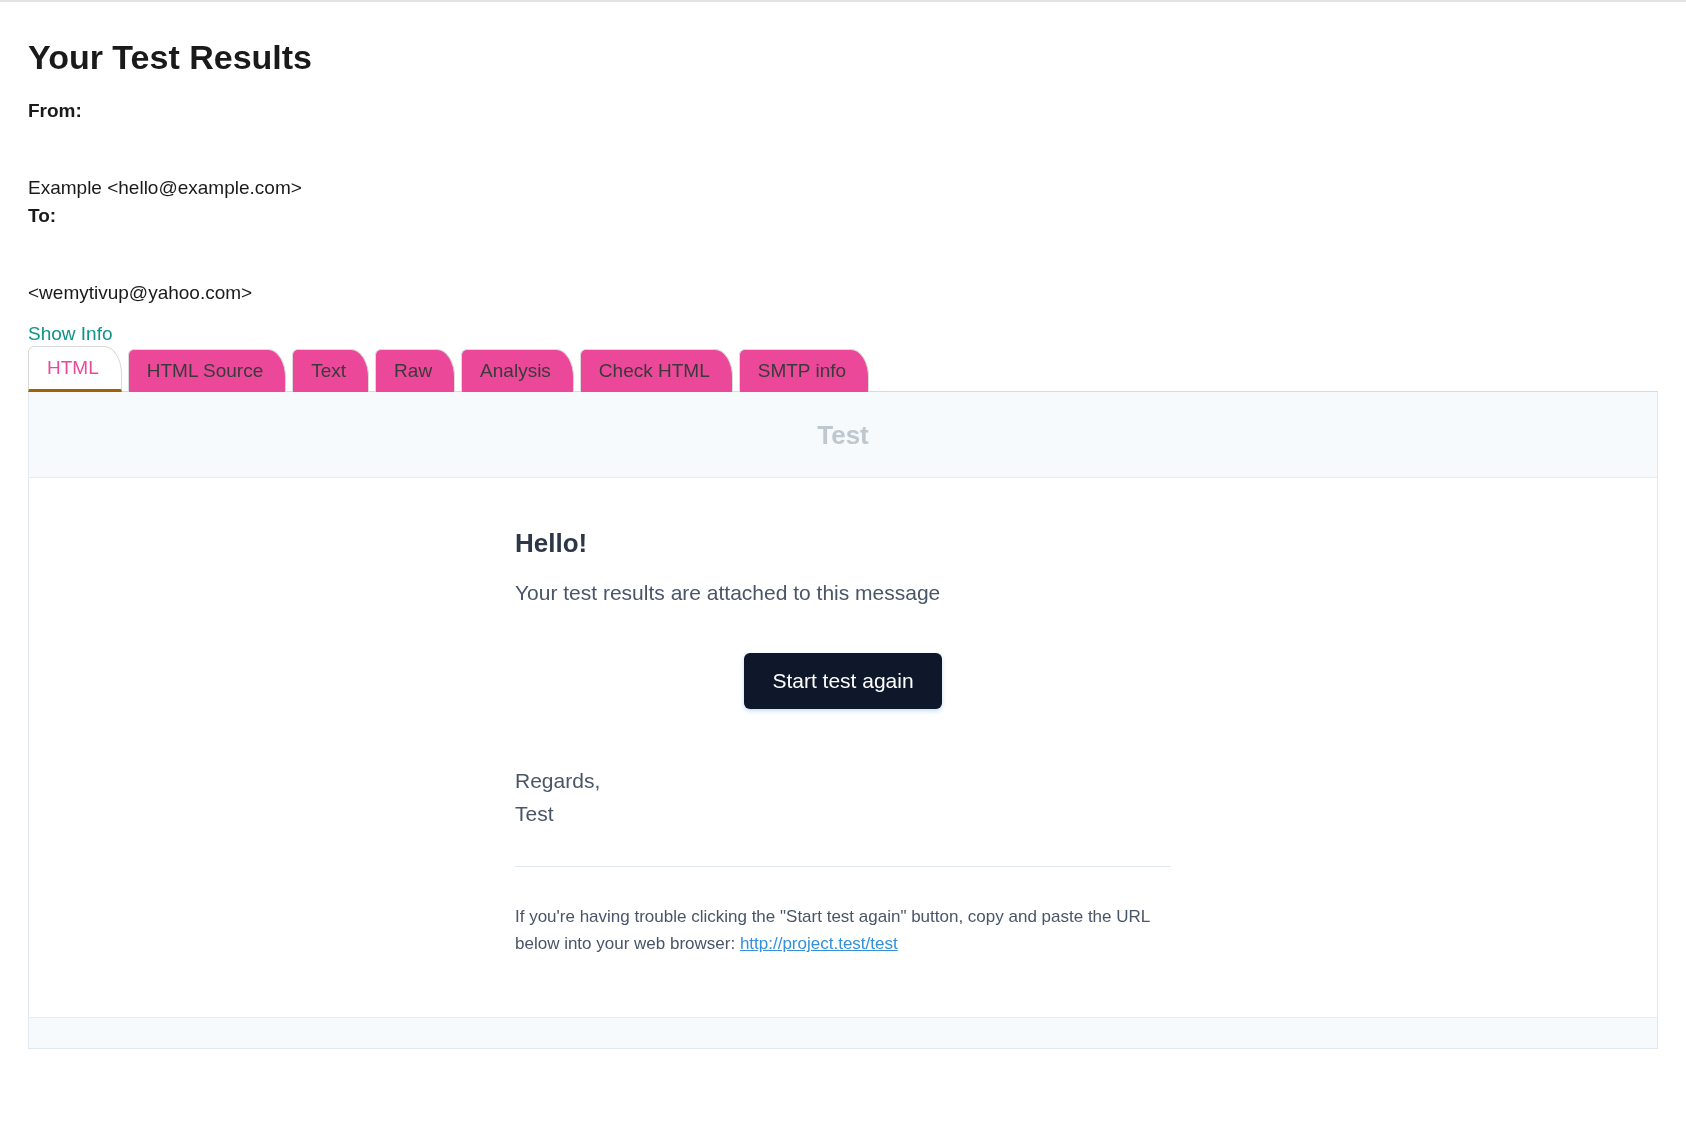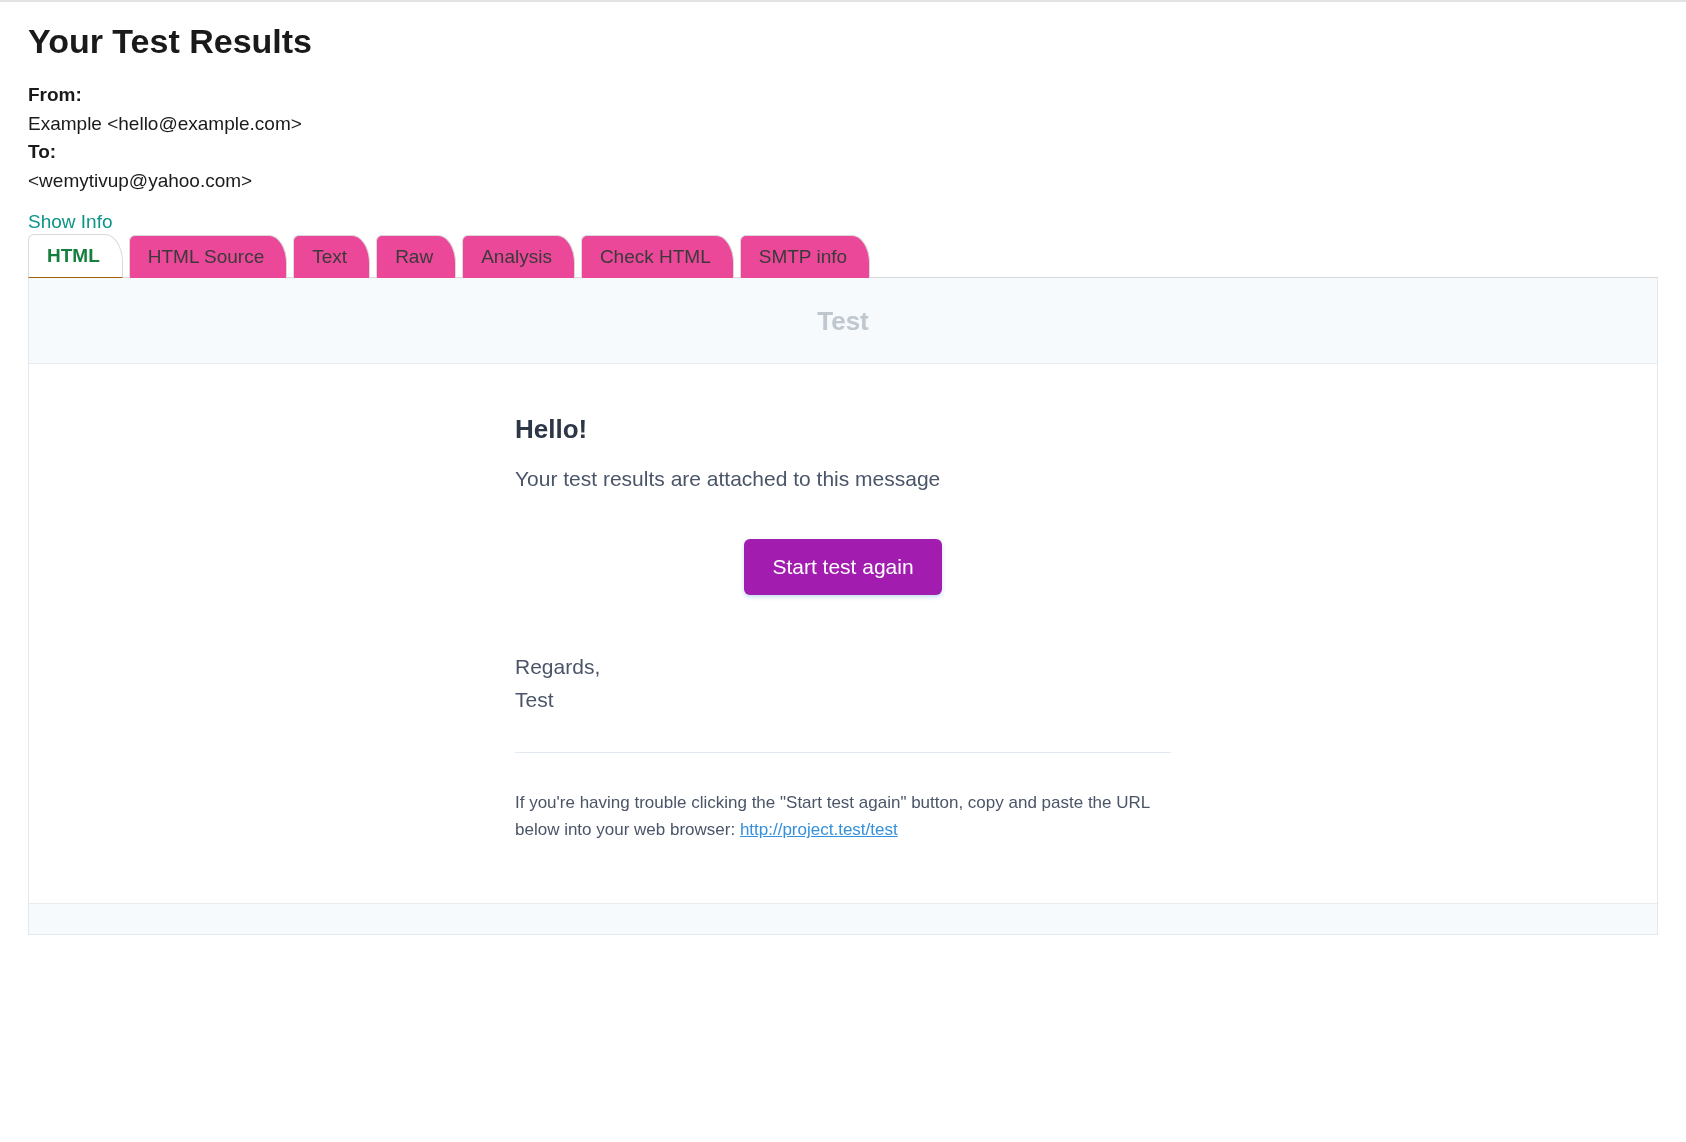--- a/index.html
+++ b/index.html
@@ -15,39 +15,40 @@
       padding: 0;
     }
     .container {
       padding: 20px 28px 0 28px;
     }
     .page-title {
       font-size: 34px;
       font-weight: 700;
       color: #1a1a1a;
       margin-bottom: 20px;
-      margin-top: 0;
+      margin-top: 16px;
     }
     .meta-table {
       margin-bottom: 10px;
     }
     .meta-row {
       display: flex;
       font-size: 19px;
       line-height: 1.5;
       color: #1a1a1a;
       flex-direction: column;
     }
     .meta-label {
       width: 154px;
       font-weight: 700;
       flex-shrink: 0;
     }
     .meta-value {
       font-weight: 400;
+      margin-top: 48px;
     }
     .show-info {
       color: #0d9488;
       font-size: 19px;
       cursor: pointer;
       display: inline-block;
       margin-top: 6px;
     }
     .tabs-row {
       display: flex;
@@ -64,23 +65,22 @@
       margin-right: 6px;
       font-size: 19px;
       color: #3a3a3a;
       cursor: pointer;
       position: relative;
       bottom: -1px;
       white-space: nowrap;
     }
     .tab.active {
       background: #ffffff;
-      border-bottom: 1px solid #a16207;
-      color: #15803d;
-      font-weight: bold;
+      border-bottom: 3px solid #a16207;
+      color: #ec4899;
     }
     .email-preview {
       background: #f7fafc;
       border: 1px solid #e2e8f0;
       border-top: none;
     }
     .email-header {
       text-align: center;
       padding: 28px 0 26px 0;
       border-bottom: 1px solid #e8ecef;
@@ -110,21 +110,21 @@
       font-size: 21px;
       color: #4a5568;
       margin-bottom: 48px;
     }
     .cta-wrap {
       text-align: center;
       margin-bottom: 56px;
     }
     .cta-button {
       display: inline-block;
-      background: #a21caf;
+      background: #0f172a;
       color: #ffffff;
       font-size: 21px;
       padding: 16px 28px;
       border-radius: 6px;
       border: none;
       cursor: pointer;
       box-shadow: 0 2px 4px rgba(52,144,220,0.3);
     }
     .email-signoff {
       font-size: 21px;

